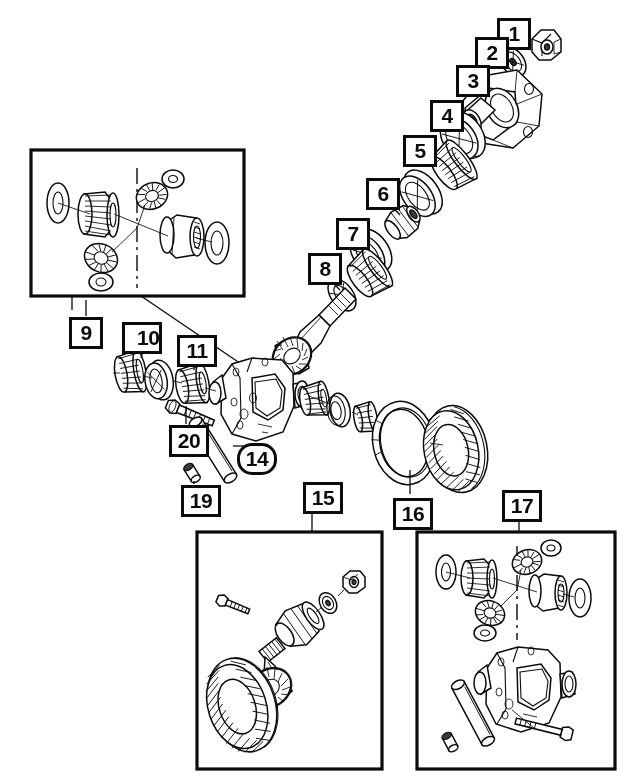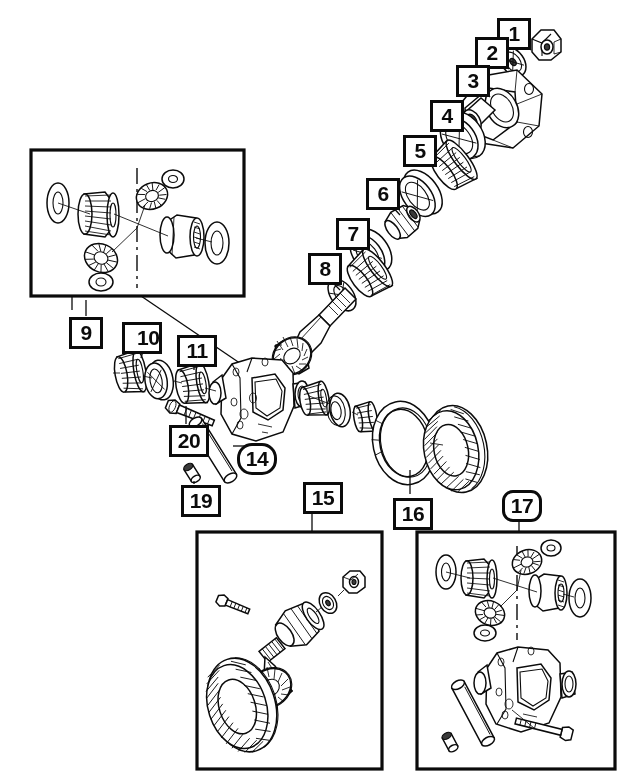--- a/index.html
+++ b/index.html
@@ -656,15 +656,15 @@
   <div class="callout" style="left:336px; top:218px;">7</div>
   <div class="callout" style="left:308px; top:253px;">8</div>
   <div class="callout" style="left:69px; top:317px;">9</div>
   <div class="callout wide" style="left:122px; top:322px;padding-left:12px;">10</div>
   <div class="callout wide" style="left:177px; top:335px;">11</div>
   <div class="callout wide" style="left:169px; top:425px;">20</div>
   <div class="callout wide" style="left:181px; top:485px;">19</div>
   <div class="callout wide" style="left:237px; top:443px;border-radius:15px;">14</div>
   <div class="callout wide" style="left:295px; top:482px;margin-left:8px;">15</div>
   <div class="callout wide" style="left:393px; top:498px;">16</div>
-  <div class="callout wide" style="left:502px; top:490px;border-radius:11px;">17</div>
+  <div class="callout wide" style="left:502px; top:490px;">17</div>
 
 </div>
 
 </body></html>

